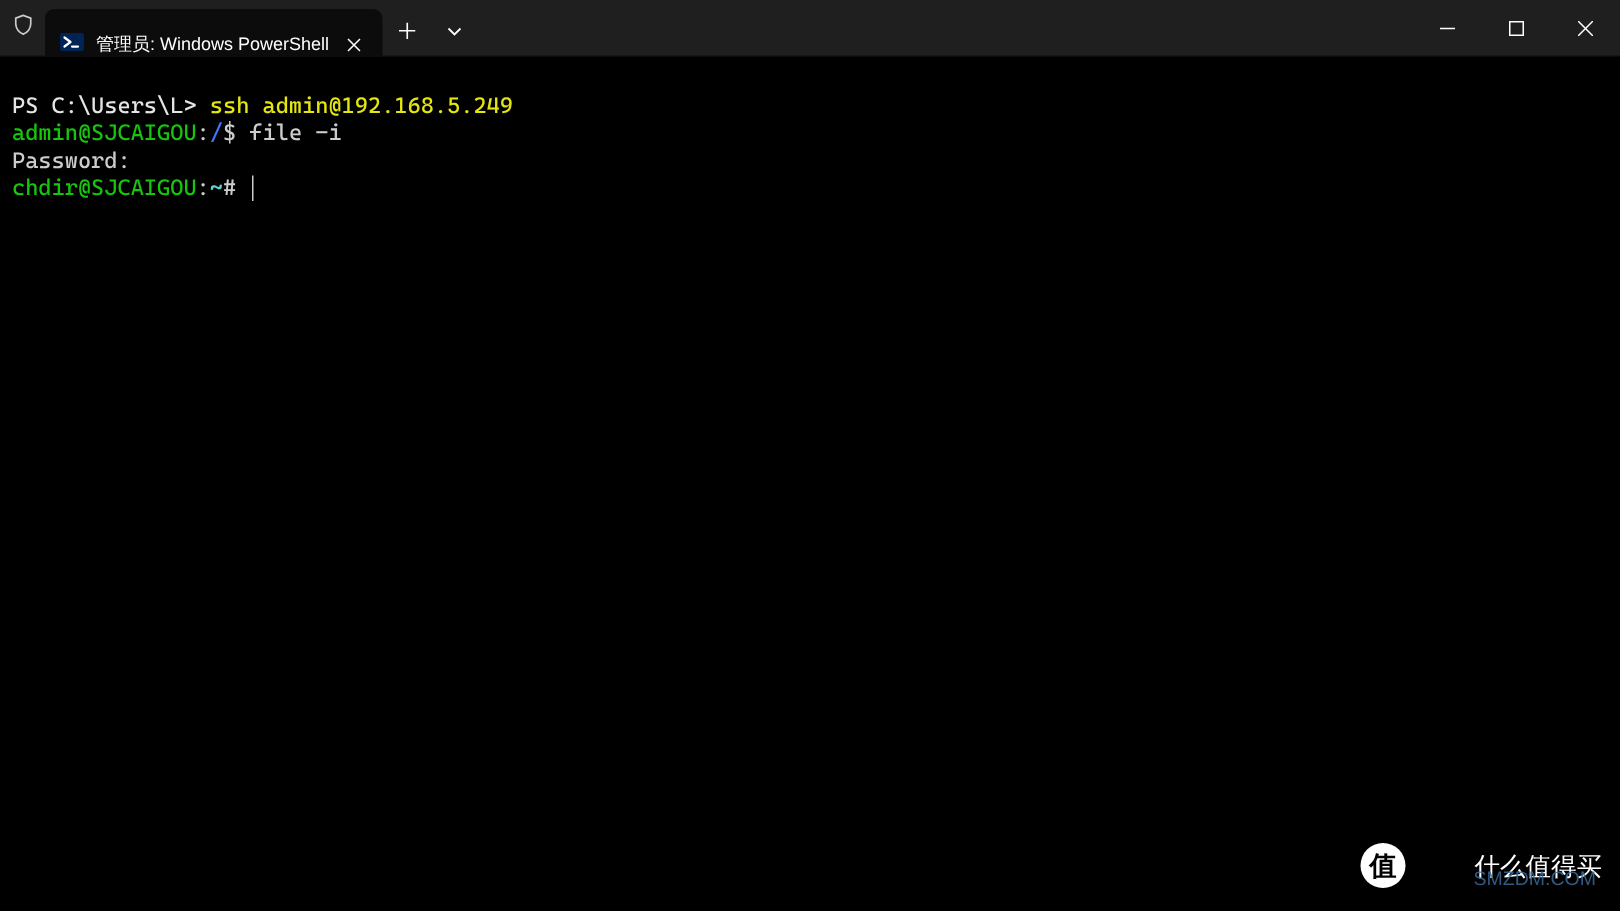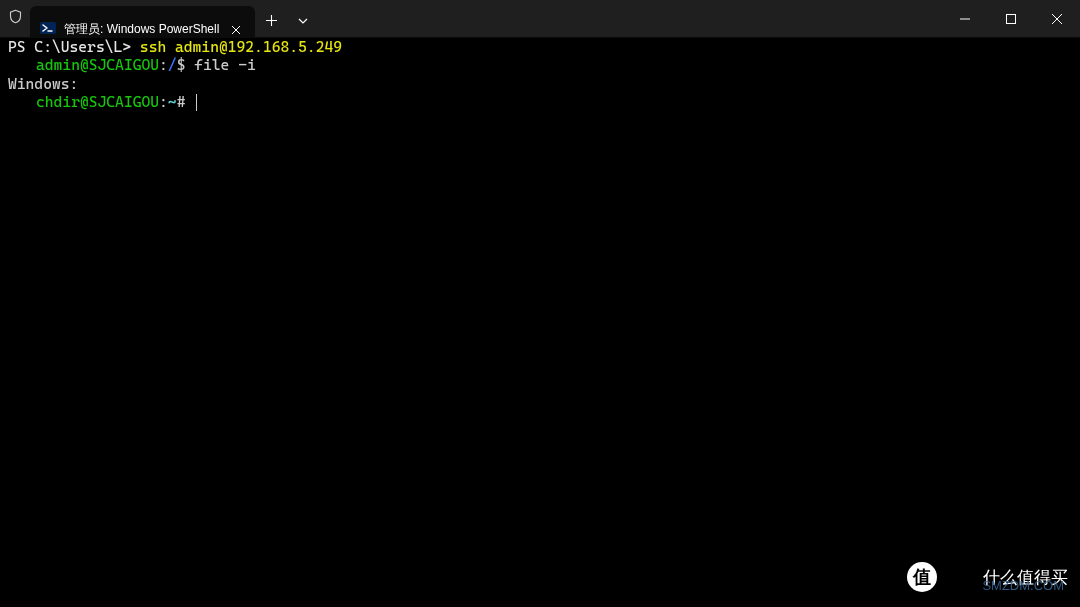--- a/index.html
+++ b/index.html
@@ -88,32 +88,32 @@
       align-items: center;
       justify-content: center;
       cursor: pointer;
       color: #ffffff;
     }
     .win-ctrl svg {
       width: 10px;
       height: 10px;
     }
     .terminal-area {
-      padding: 0 8px;
+      padding: 23px 8px;
       font-size: 15px;
       line-height: 1.23;
       color: #cccccc;
       font-family: 'Cascadia Code', 'Consolas', monospace;
     }
     .line {
       white-space: pre;
     }
     .ps-white { color: #e5e5e5; }
     .cmd-yellow { color: #e5e510; }
-    .green { color: #16c60c; margin-left: 28px; }
+    .green { color: #16c60c; }
     .blue { color: #3b78ff; }
     .teal { color: #61d6d6; }
     .white { color: #cccccc; }
     .cursor {
       display: inline-block;
       width: 1px;
       height: 17px;
       background: #cccccc;
       vertical-align: text-bottom;
       margin-left: 2px;
@@ -206,21 +206,21 @@
       <svg viewBox="0 0 10 10">
           <path d="M0 0 L10 10 M10 0 L0 10" stroke="#fff" stroke-width="1"></path>
         </svg>
     </div>
   </div>
 </div>
 
 <div class="terminal-area">
   <div class="line"><span class="ps-white">PS C:\Users\L&gt; </span><span class="cmd-yellow">ssh admin@192.168.5.249</span></div>
   <div class="line"><span class="green">admin@SJCAIGOU</span><span class="white">:</span><span class="blue">/</span><span class="white">$ </span><span class="white">file -i</span></div>
-  <div class="line white">Windows:</div>
+  <div class="line white">Password:</div>
   <div class="line"><span class="green">chdir@SJCAIGOU</span><span class="white">:</span><span class="teal">~</span><span class="white"># </span><span class="cursor"></span></div>
 </div>
 
 <div class="watermark">
   <div class="watermark-badge">值</div>
   <div class="watermark-text">什么值得买</div>
 </div>
 <div class="watermark-sub">SMZDM.COM</div>
 
 </body></html>

